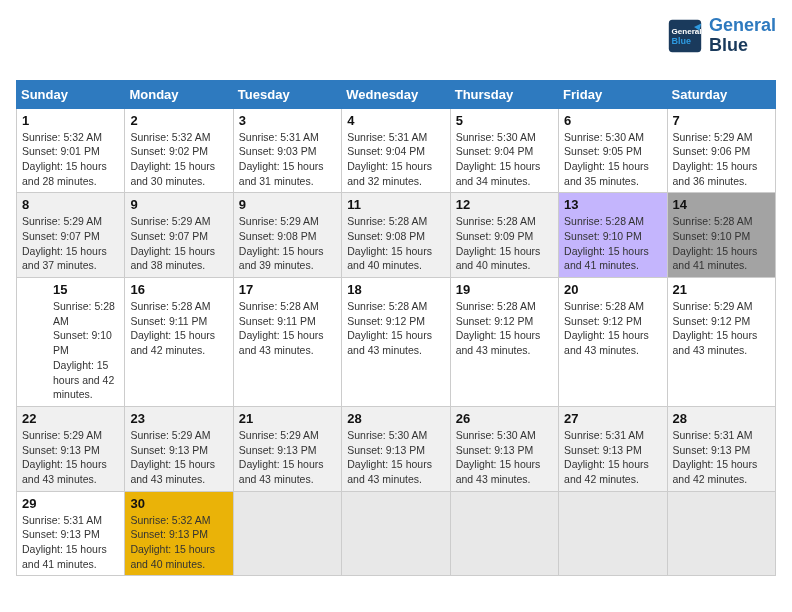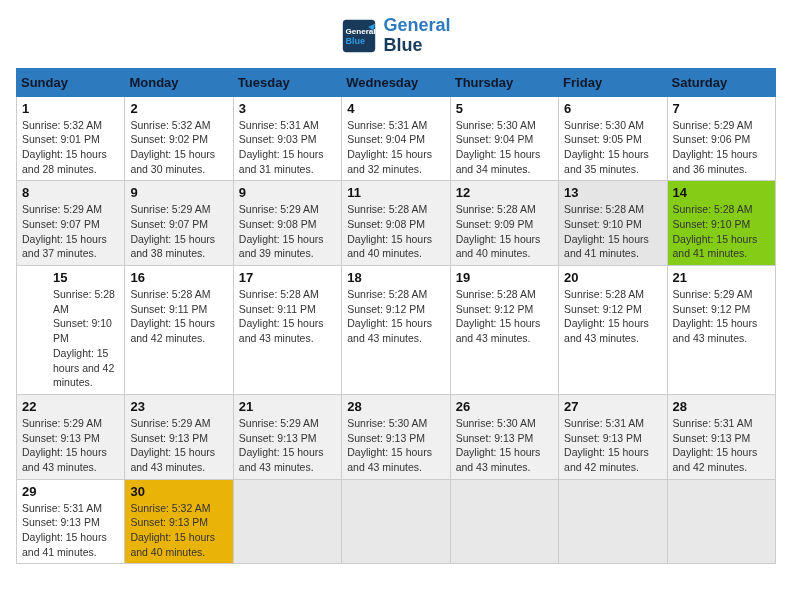--- a/index.html
+++ b/index.html
@@ -5,23 +5,23 @@
     * { box-sizing: border-box; margin: 0; padding: 0; }
     body {
       font-family: Arial, sans-serif;
       background: #fff;
       width: 792px;
       min-height: 612px;
       padding: 16px;
     }
     .header-section {
       display: flex;
-      justify-content: center;
+      justify-content: flex-end;
       align-items: flex-start;
-      margin-bottom: 12px;
+      margin-bottom: 24px;
     }
     .logo {
       display: flex;
       align-items: center;
       gap: 6px;
     }
     .logo-text {
       font-size: 18px;
       font-weight: bold;
       color: #1a3a5c;
@@ -46,21 +46,21 @@
       font-size: 15px;
       color: #333;
     }
     .calendar-table {
       width: 100%;
       border-collapse: collapse;
       font-size: 11px;
     }
     .calendar-table th {
       background: #2e7abf;
-      color: #0f172a;
+      color: #ffffff;
       padding: 6px 4px;
       text-align: left;
       font-size: 13px;
       font-weight: bold;
       border: 1px solid #2e7abf;
     }
     .calendar-table td {
       border: 1px solid #ccc;
       vertical-align: top;
       padding: 4px 5px;
@@ -167,25 +167,25 @@
           <div class="day-info">Sunrise: 5:29 AM<br>Sunset: 9:08 PM<br>Daylight: 15 hours and 39 minutes.</div>
         </td>
         <td style="background: rgb(240, 240, 240);">
           <span class="day-number">11</span>
           <div class="day-info">Sunrise: 5:28 AM<br>Sunset: 9:08 PM<br>Daylight: 15 hours and 40 minutes.</div>
         </td>
         <td style="background: rgb(240, 240, 240);">
           <span class="day-number">12</span>
           <div class="day-info">Sunrise: 5:28 AM<br>Sunset: 9:09 PM<br>Daylight: 15 hours and 40 minutes.</div>
         </td>
-        <td style="background: #e5e5e5;">
+        <td style="background: #c4b5fd;">
           <span class="day-number">13</span>
           <div class="day-info">Sunrise: 5:28 AM<br>Sunset: 9:10 PM<br>Daylight: 15 hours and 41 minutes.</div>
         </td>
-        <td style="background: #84cc16;">
+        <td style="background: #a3a3a3;">
           <span class="day-number">14</span>
           <div class="day-info">Sunrise: 5:28 AM<br>Sunset: 9:10 PM<br>Daylight: 15 hours and 41 minutes.</div>
         </td>
       </tr>
       <tr>
         <td style="background: rgb(255, 255, 255); padding-left: 36px;">
           <span class="day-number">15</span>
           <div class="day-info">Sunrise: 5:28 AM<br>Sunset: 9:10 PM<br>Daylight: 15 hours and 42 minutes.</div>
         </td>
         <td style="background: rgb(255, 255, 255);">

